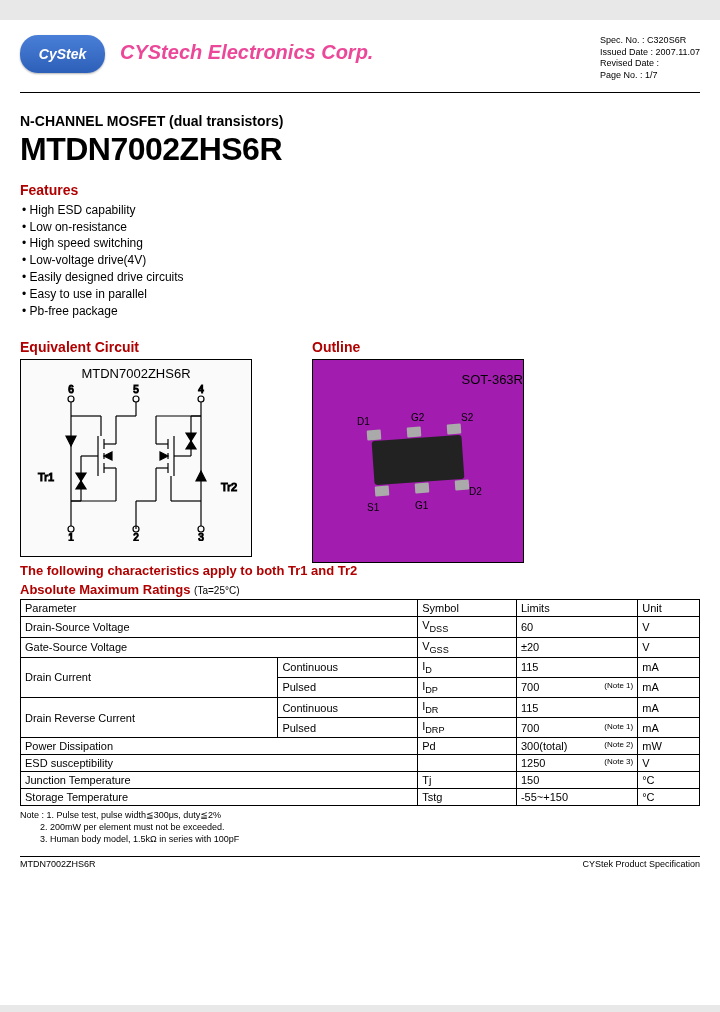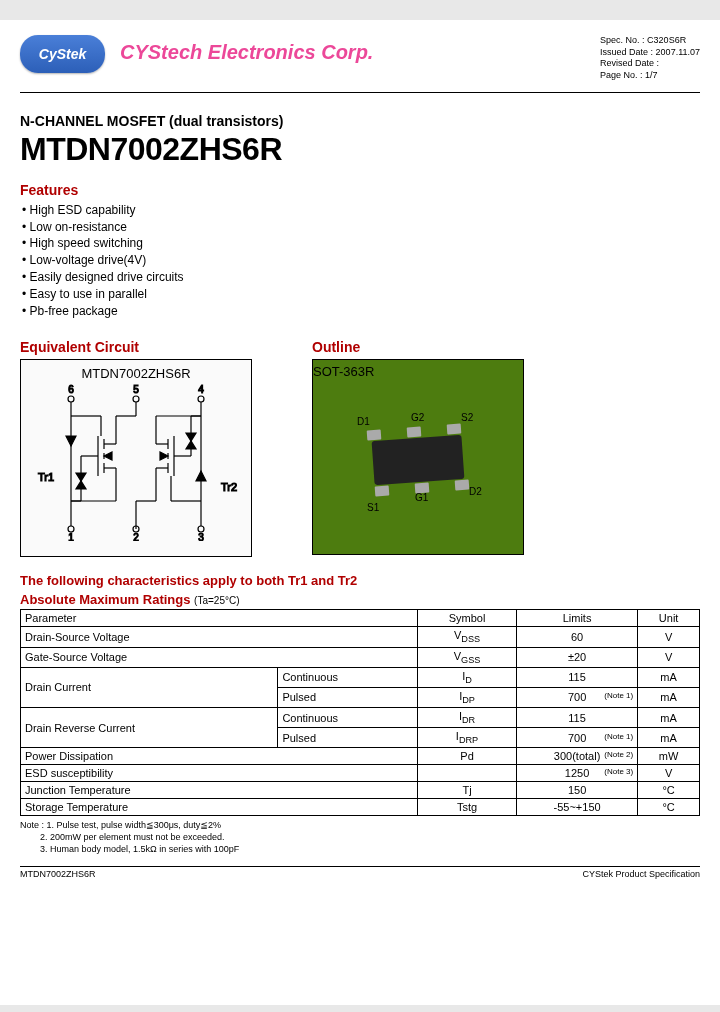--- a/index.html
+++ b/index.html
@@ -67,24 +67,24 @@
     text-align: center;
     padding-top: 6px;
     font-size: 13px;
     background: #fafafa;
     position: relative;
   }
   .outline-box {
     border: 1px solid #000;
     width: 210px;
     height: 190px;
-    text-align: left;
-    padding-top: 4px;
+    text-align: right;
+    padding-top: 12px;
     font-size: 13px;
-    background: #4d7c0f;
+    background: #a21caf;
     position: relative;
   }
   .chip-body {
     position: absolute;
     background: #222;
     width: 90px;
     height: 44px;
     border-radius: 3px;
     left: 60px;
     top: 78px;
@@ -94,33 +94,32 @@
     position: absolute;
     width: 14px;
     height: 10px;
     background: #aaa;
     border-radius: 1px;
   }
   .pin-label {
     position: absolute;
     font-size: 10px;
   }
-  .char-note { font-size: 13px; font-weight: bold; margin-top: 16px;}
+  .char-note { font-size: 13px; font-weight: bold; }
   .ratings-title { font-size: 13px; margin-top: 4px;}
   .ratings-title .cond { font-size: 10px; font-weight: normal;}
   table.ratings {
     border-collapse: collapse;
     width: 100%;
     font-size: 11px;
     margin-top: 2px;
   }
   table.ratings td, table.ratings th {
     border: 1px solid #000;
     padding: 2px 4px;
-    text-align: center;
     font-weight: normal;
   }
   table.ratings td.left { text-align: left; }
   .note-block { font-size: 9px; line-height: 1.3; margin-top: 4px;}
   .footer-row {
     display: flex;
     justify-content: space-between;
     font-size: 9px;
     margin-top: 10px;
     border-top: 1px solid #000;
@@ -245,21 +244,21 @@
         <div class="pin" style="left:54px; top:70px; transform:rotate(-4deg)"></div>
         <div class="pin" style="left:94px; top:67px; transform:rotate(-4deg)"></div>
         <div class="pin" style="left:134px; top:64px; transform:rotate(-4deg)"></div>
         <div class="pin" style="left:62px; top:126px; transform:rotate(-4deg)"></div>
         <div class="pin" style="left:102px; top:123px; transform:rotate(-4deg)"></div>
         <div class="pin" style="left:142px; top:120px; transform:rotate(-4deg)"></div>
         <div class="pin-label" style="left:44px; top:56px">D1</div>
         <div class="pin-label" style="left:98px; top:52px">G2</div>
         <div class="pin-label" style="left:148px; top:52px">S2</div>
         <div class="pin-label" style="left:54px; top:142px">S1</div>
-        <div class="pin-label" style="left:102px; top:132px">G1</div>
+        <div class="pin-label" style="left:102px; top:140px">G1</div>
         <div class="pin-label" style="left:156px; top:126px">D2</div>
       </div>
     </div>
   </div>
 
   <div class="char-note red">The following characteristics apply to both Tr1 and Tr2</div>
   <div class="ratings-title">
     <span class="red" style="font-weight:bold">Absolute Maximum Ratings</span>
     <span class="cond">(Ta=25°C)</span>
   </div>

